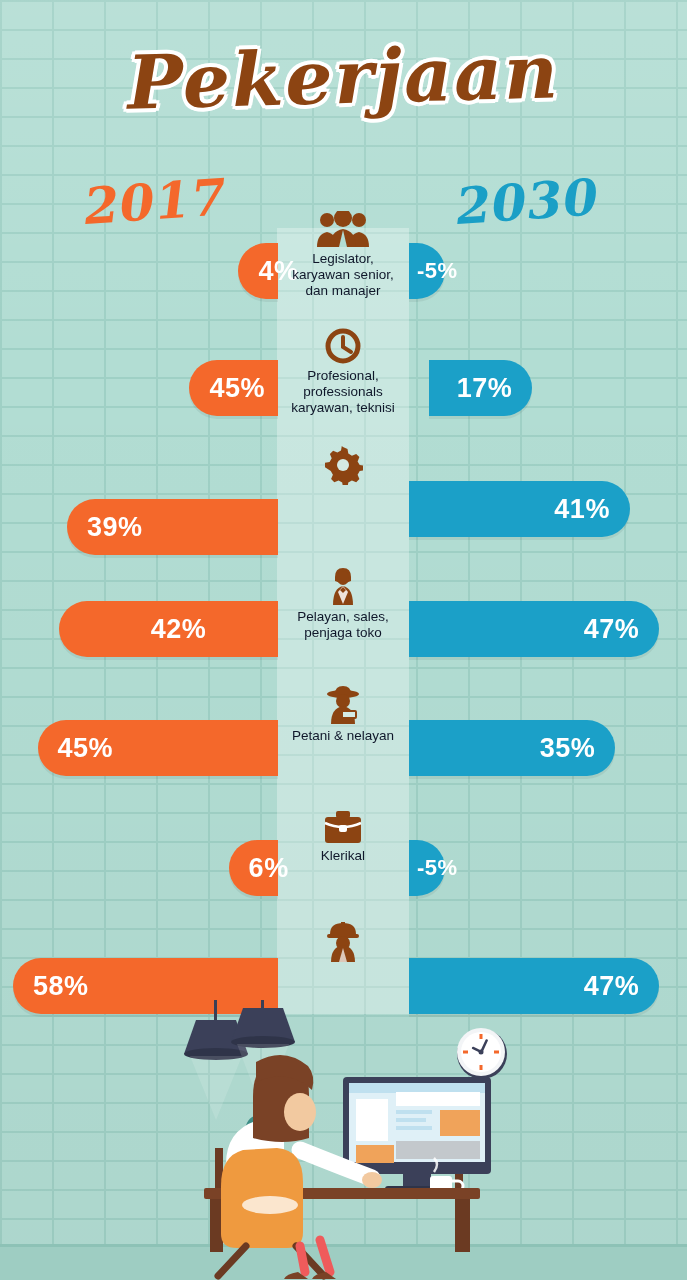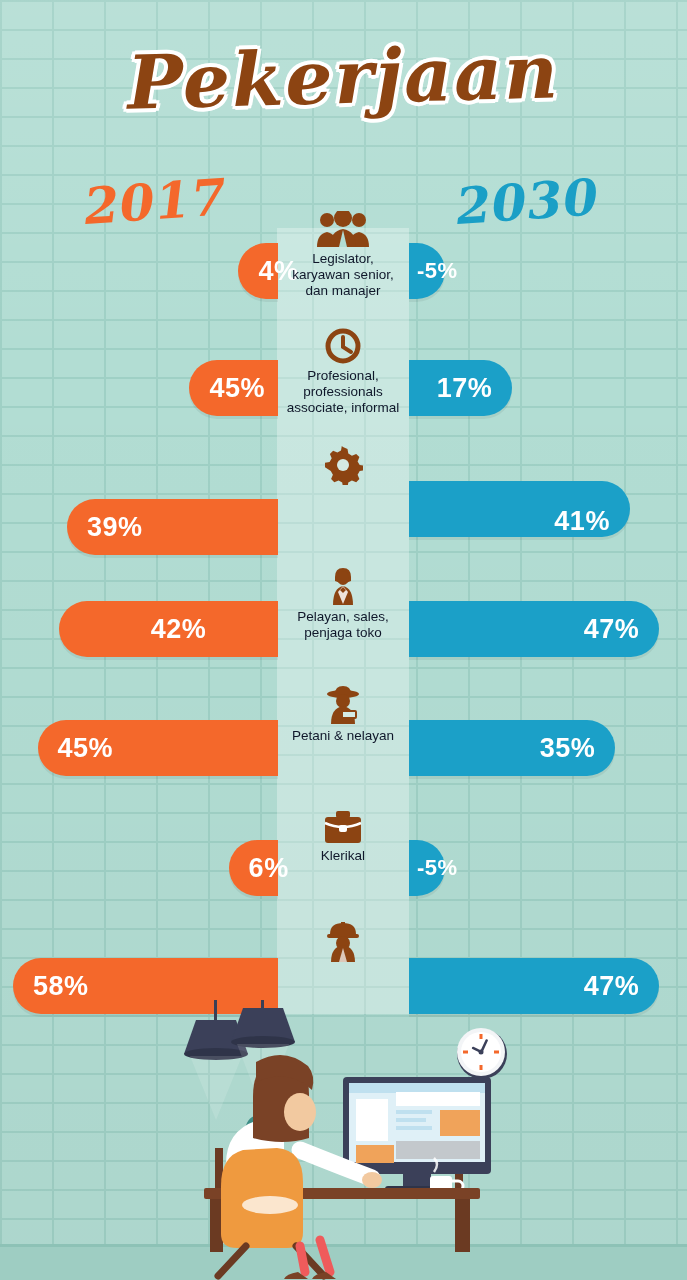--- a/index.html
+++ b/index.html
@@ -156,40 +156,40 @@
           </div>
           <div class="cat-label">Legislator,
 karyawan senior,
 dan manajer</div>
         </div>
       </div>
       <div class="row" style="top: 360px;">
         <div class="bar left" style="width: 88.6px;">
           <span class="val">45%</span>
         </div>
-        <div class="bar right" style="width: 103.3px;">
+        <div class="bar right" style="width: 103.3px; margin-left: 20px;">
           <span class="val">17%</span>
         </div>
         <div class="cell">
           <div class="cat-icon">
             <svg width="36" height="36" viewBox="0 0 36 36">
               <circle cx="18" cy="18" r="15" fill="none" stroke="currentColor" stroke-width="5"></circle>
               <path d="M18 9 v10 l8 5" fill="none" stroke="currentColor" stroke-width="4" stroke-linecap="round"></path>
             </svg>
           </div>
           <div class="cat-label">Profesional,
 professionals
-associate, informal</div>
+karyawan, teknisi</div>
         </div>
       </div>
       <div class="row" style="top: 481px;">
         <div class="bar left" style="width: 211.1px; margin-top: 18px;">
           <span class="val">39%</span>
         </div>
-        <div class="bar right" style="width: 220.9px; align-items: flex-end;">
+        <div class="bar right" style="width: 220.9px;">
           <span class="val">41%</span>
         </div>
         <div class="cell">
           <div class="cat-icon">
             <svg width="40" height="40" viewBox="0 0 40 40">
               <path d="M20 2 l4.5 2 .8 4.6 3.6 2.1 4.3-1.8 3.2 3.2-1.8 4.3 2.1 3.6 4.6.8v4.5l-4.6.8-2.1 3.6 1.8 4.3-3.2 3.2-4.3-1.8-3.6 2.1-.8 4.6h-4.5l-.8-4.6-3.6-2.1-4.3 1.8-3.2-3.2 1.8-4.3-2.1-3.6L2 22.2v-4.5l4.6-.8 2.1-3.6-1.8-4.3 3.2-3.2 4.3 1.8 3.6-2.1.8-4.6z" fill="currentColor"></path>
               <circle cx="20" cy="20" r="6" fill="#d5ebe4"></circle>
             </svg>
           </div>
         </div>

